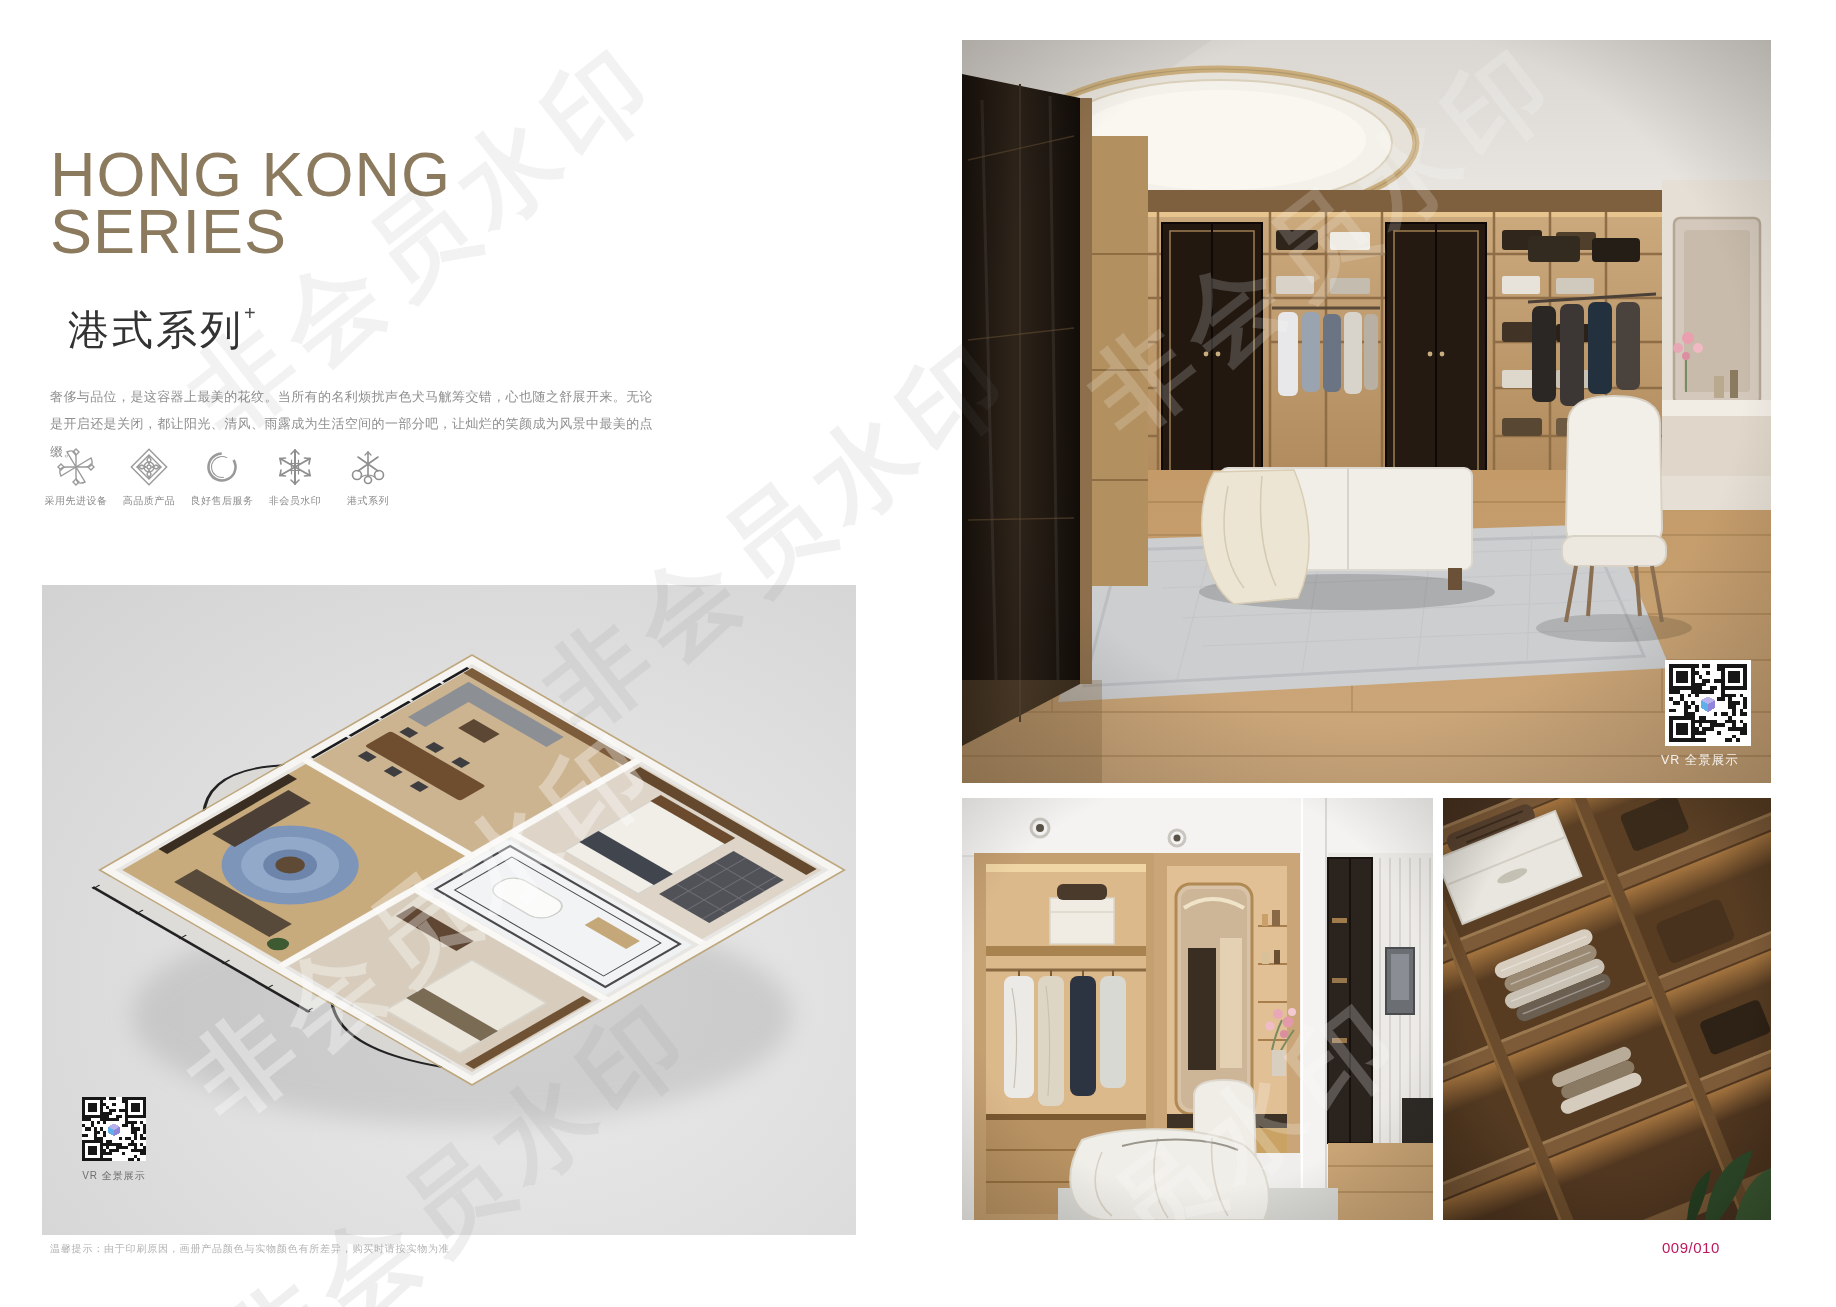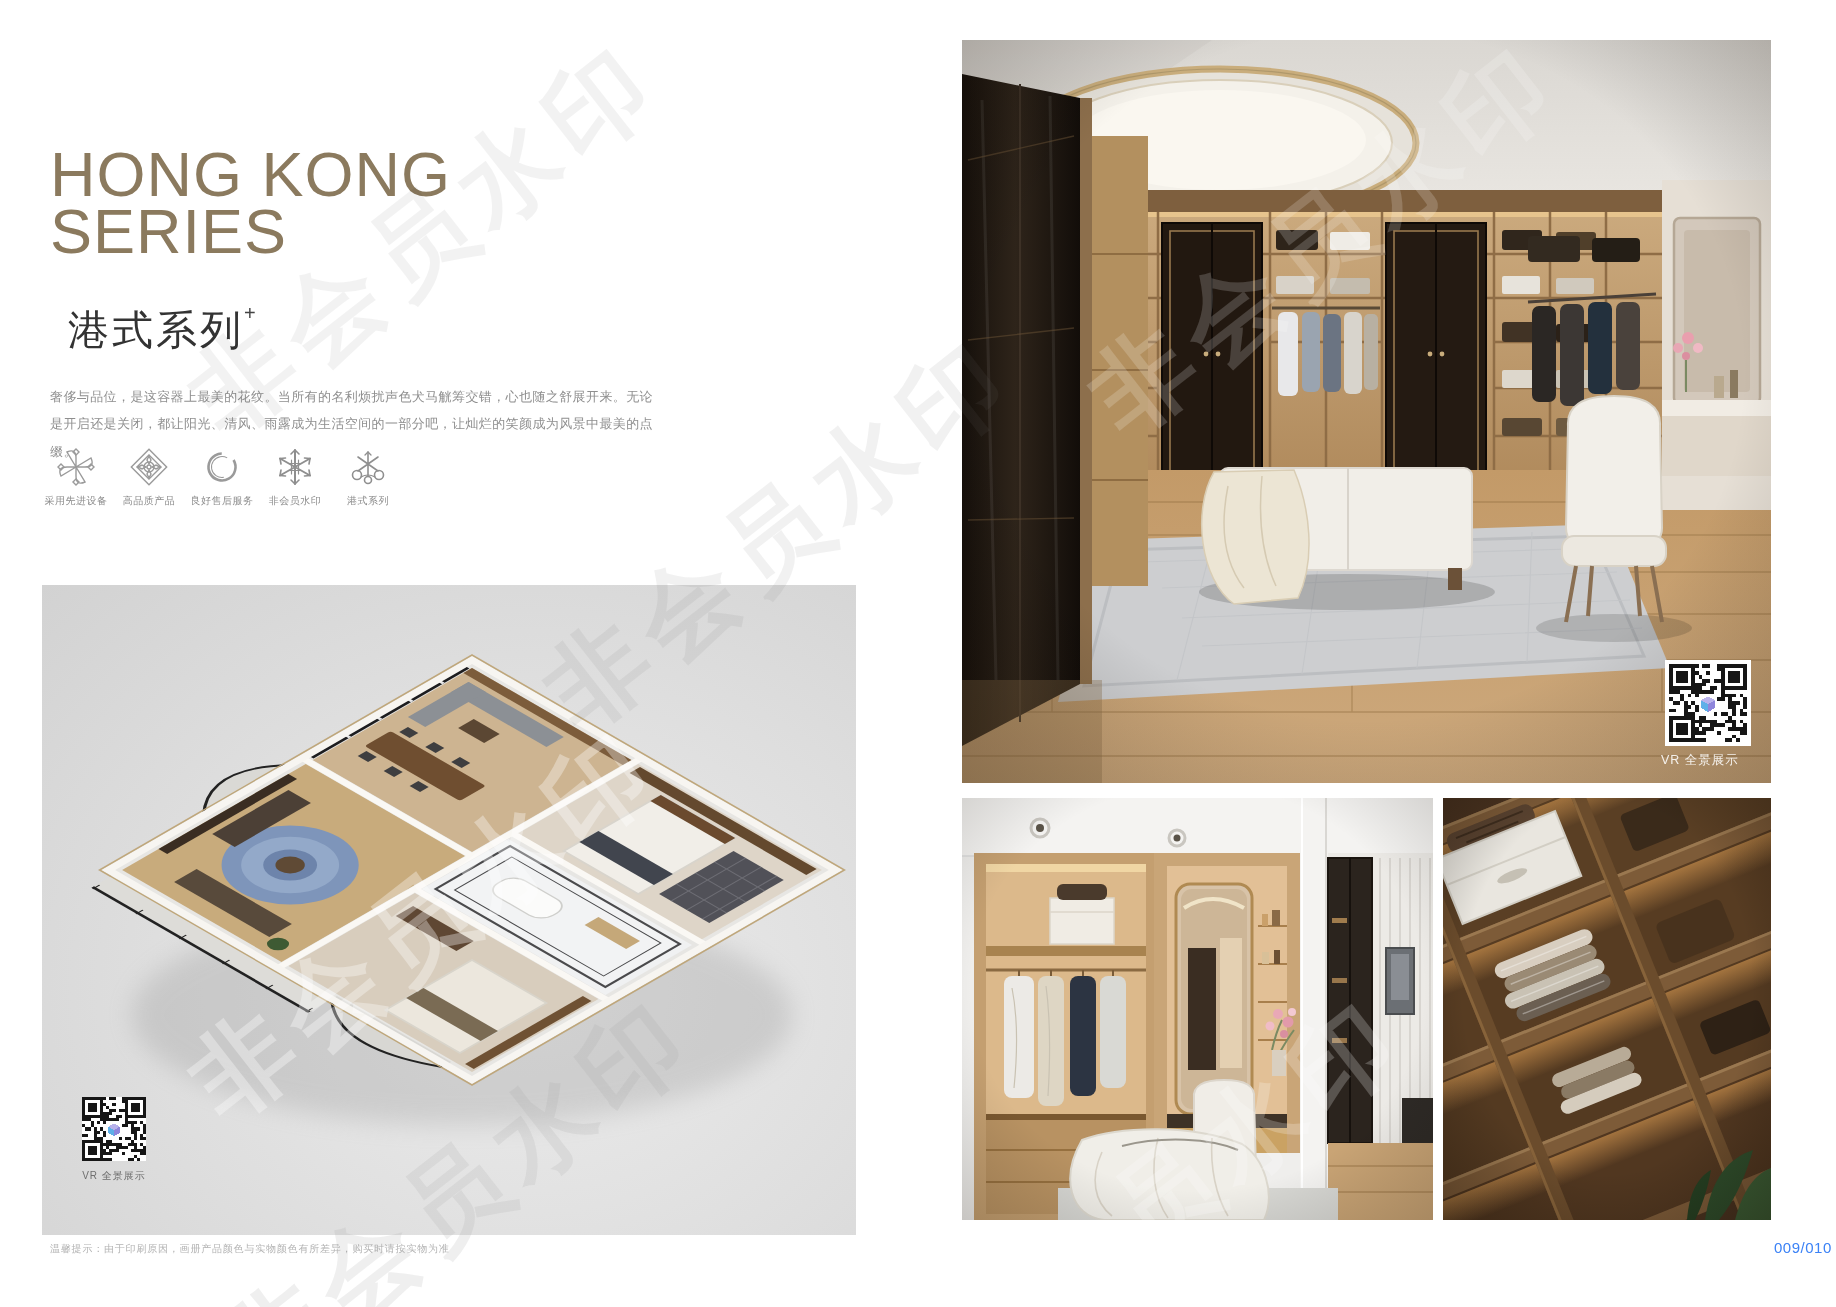--- a/index.html
+++ b/index.html
@@ -10,21 +10,21 @@
          font-weight:400;letter-spacing:1px;}
   .subtitle{position:absolute;left:52px;top:302px;color:#333;font-size:41px;letter-spacing:3px;font-weight:500;margin-left:16px;}
   .subtitle sup{font-size:20px;vertical-align:24px;font-weight:400;color:#444;}
   .desc{position:absolute;left:50px;top:383px;width:616px;color:#8f8f8f;font-size:13px;
         line-height:2.1;letter-spacing:.4px;text-align:left;}
   .features{position:absolute;left:43px;top:446px;display:flex;}
   .feature{width:66px;margin-right:7px;text-align:center;color:#8f8f8f;}
   .feature svg{display:block;margin:0 auto;}
   .feature .flabel{font-size:10px;margin-top:6px;letter-spacing:.5px;color:#8c8c8c;white-space:nowrap;}
   .footer-note{position:absolute;left:50px;top:1242px;font-size:10px;color:#b3b3b3;letter-spacing:.8px;}
-  .page-num{position:absolute;left:1774px;top:1239px;font-size:15px;color:#3b82f6;letter-spacing:.5px;}
+  .page-num{position:absolute;left:1662px;top:1239px;font-size:15px;color:#be185d;letter-spacing:.5px;}
   
   .floorplan{position:absolute;left:42px;top:585px;width:814px;height:650px;
              background:radial-gradient(ellipse at 60% 62%, #ececec 0%, #dedede 55%, #d2d2d2 100%);}
   .floorplan svg{position:absolute;left:0;top:0;}
   .fp-qr{position:absolute;left:40px;top:512px;width:64px;height:64px;}
   .fp-qr-label{position:absolute;left:30px;top:584px;width:84px;text-align:center;
                font-size:10px;color:#6e6e6e;letter-spacing:1px;}
   
   .photo{position:absolute;overflow:hidden;background:#cbb79b;}
   .photo-large{left:962px;top:40px;width:809px;height:743px;}

